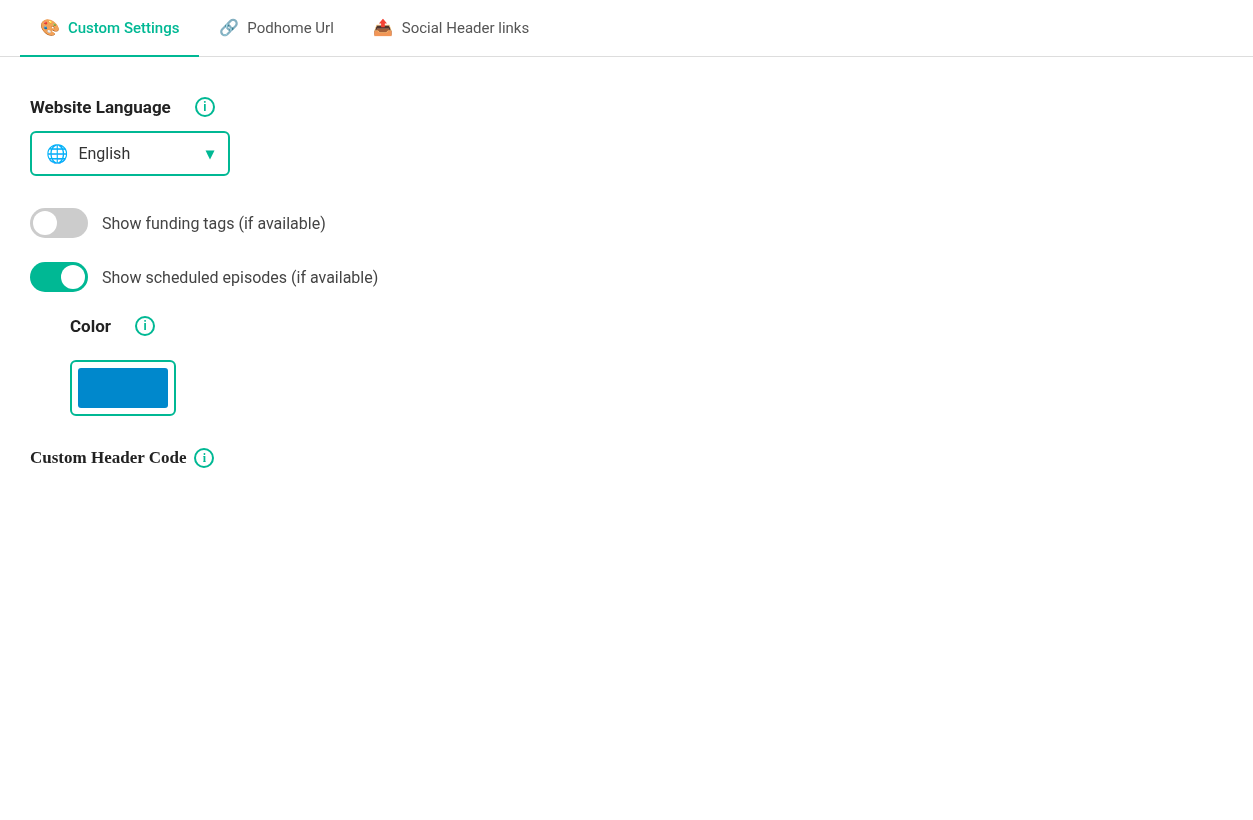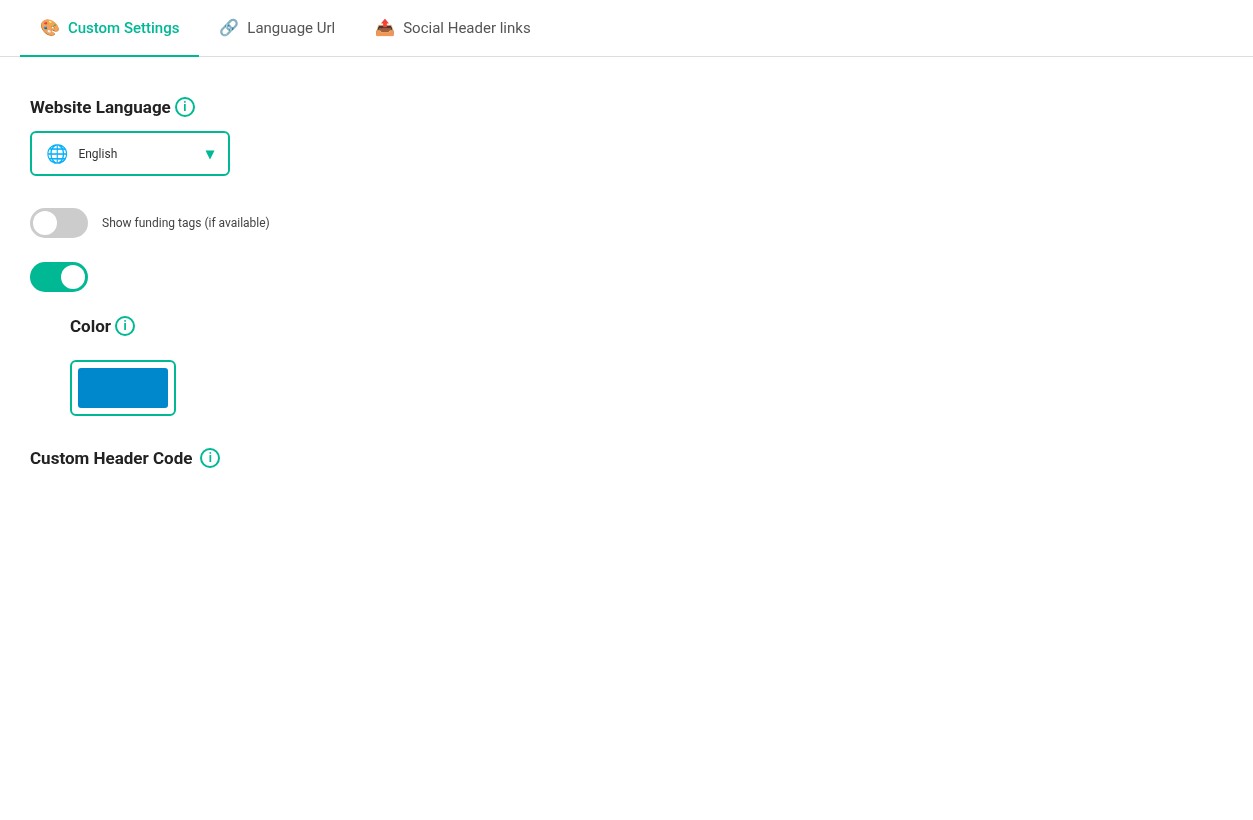--- a/index.html
+++ b/index.html
@@ -59,21 +59,21 @@
 
     .description .learn-more {
       color: #6c63ff;
       text-decoration: none;
       cursor: pointer;
     }
 
     .section-label {
       display: flex;
       align-items: center;
-      gap: 4px;
+      gap: 24px;
       font-weight: 700;
       font-size: 17px;
       color: #222;
       margin-bottom: 14px;
     }
 
     .info-icon {
       display: inline-flex;
       align-items: center;
       justify-content: center;
@@ -101,21 +101,21 @@
       background: #fff;
     }
 
     .globe-icon {
       color: #888;
       font-size: 18px;
     }
 
     .language-text {
       flex: 1;
-      font-size: 12px;
+      font-size: 16px;
       color: #333;
     }
 
     .chevron-icon {
       color: #00b894;
       font-size: 16px;
       font-weight: 700;
     }
 
     .toggle-row {
@@ -165,21 +165,21 @@
     }
 
     .toggle.on .toggle-slider {
       background: #00b894;
     }
     .toggle.on .toggle-slider::before {
       left: 31px;
     }
 
     .toggle-label {
-      font-size: 12px;
+      font-size: 16px;
       color: #444;
     }
 
     .color-section {
       margin-bottom: 28px;
       margin-left: 40px;
     }
 
     .color-swatch-wrapper {
       border: 2px solid #00b894;
@@ -198,33 +198,34 @@
     }
 
     .custom-header-label {
       display: flex;
       align-items: center;
       gap: 8px;
       font-weight: 700;
       font-size: 17px;
       color: #222;
       margin-top: 10px;
+      font-family: Liberation Serif, serif;
     }
   </style>
 </head>
 <body>
 
 <div class="tabs-bar">
   <div class="tab active">
     <span class="tab-icon">🎨</span>
     <span>Custom Settings</span>
   </div>
   <div class="tab">
     <span class="tab-icon">🔗</span>
-    <span>Language Url</span>
+    <span>Podhome Url</span>
   </div>
   <div class="tab">
     <span class="tab-icon">📤</span>
     <span>Social Header links</span>
   </div>
 </div>
 
 <div class="content">
 
 
@@ -245,20 +246,21 @@
       <span class="toggle-slider"></span>
     </label>
     <span class="toggle-label">Show funding tags (if available)</span>
   </div>
 
   <div class="toggle-row">
     <label class="toggle on">
       <input type="checkbox" checked="" style="">
       <span class="toggle-slider"></span>
     </label>
+    <span class="toggle-label">Show scheduled episodes (if available)</span>
   </div>
 
   <div class="color-section">
     <div class="section-label">
       <span>Color</span>
       <span class="info-icon">i</span>
     </div>
     <div class="color-swatch-wrapper">
       <div class="color-swatch" style="background: rgb(0, 136, 204);"></div>
     </div>

